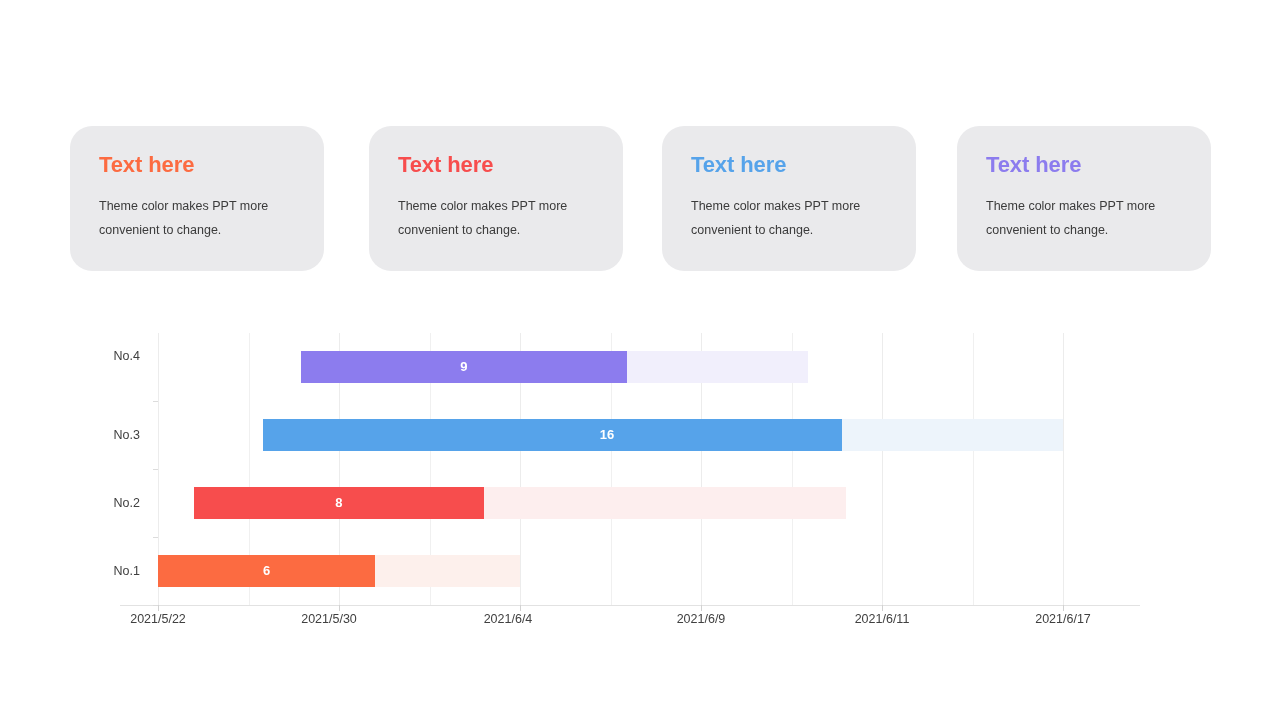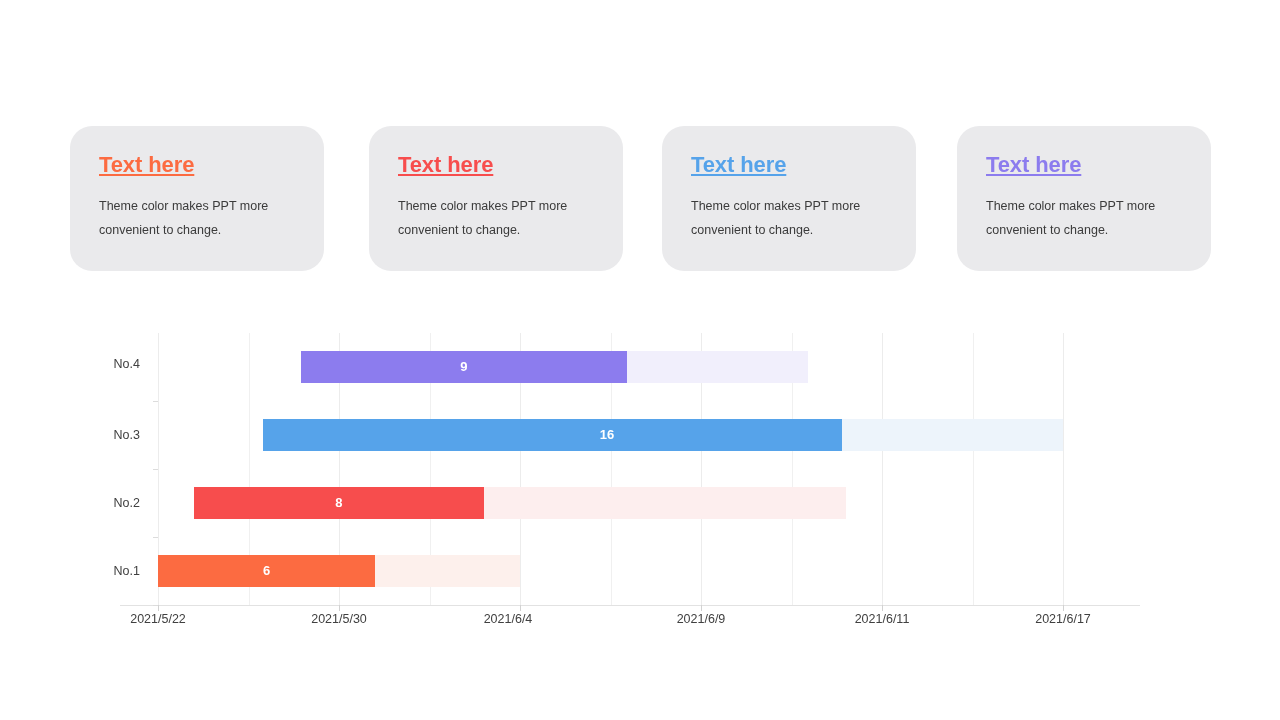--- a/index.html
+++ b/index.html
@@ -38,21 +38,20 @@
   .info-card.c1 { left: 369px; }
   .info-card.c2 { left: 662px; }
   .info-card.c3 { left: 957px; }
 
   .card-title {
     font-size: 22px;
     font-weight: bold;
     line-height: 1;
     margin: 0 0 18px 0;
     letter-spacing: -0.1px;
-    text-decoration: underline;
   }
   .card-body {
     font-size: 12.5px;
     color: #3b3b3b;
     line-height: 1.95;
     margin: 0;
     width: 205px;
   }
 
   
@@ -217,26 +216,26 @@
         <div class="bar-value" style="left: 142.99px; width: 325.8px;">9</div>
       </div>
     </div>
   <div id="chart-decor">
       <div class="y-label" style="top: 265px;">No.1</div>
       <div class="tick-mark-y" style="top: 305px;"></div>
       <div class="y-label" style="top: 197px;">No.2</div>
       <div class="tick-mark-y" style="top: 237px;"></div>
       <div class="y-label" style="top: 129px;">No.3</div>
       <div class="tick-mark-y" style="top: 169px;"></div>
-      <div class="y-label" style="top: 58px;">No.4</div>
+      <div class="y-label" style="top: 50px;">No.4</div>
       <div class="tick-mark-y" style="top: 101px;"></div>
       <div class="tick-mark" style="left: 158px;"></div>
       <div class="x-label" style="left: 158px;">2021/5/22</div>
       <div class="tick-mark" style="left: 339px;"></div>
-      <div class="x-label" style="left: 339px;">2021/5/30</div>
+      <div class="x-label" style="left: 329px;">2021/5/30</div>
       <div class="tick-mark" style="left: 520px;"></div>
       <div class="x-label" style="left: 508px;">2021/6/4</div>
       <div class="tick-mark" style="left: 701px;"></div>
       <div class="x-label" style="left: 701px;">2021/6/9</div>
       <div class="tick-mark" style="left: 882px;"></div>
       <div class="x-label" style="left: 882px;">2021/6/11</div>
       <div class="tick-mark" style="left: 1063px;"></div>
       <div class="x-label" style="left: 1063px;">2021/6/17</div>
     </div>
 </div>

